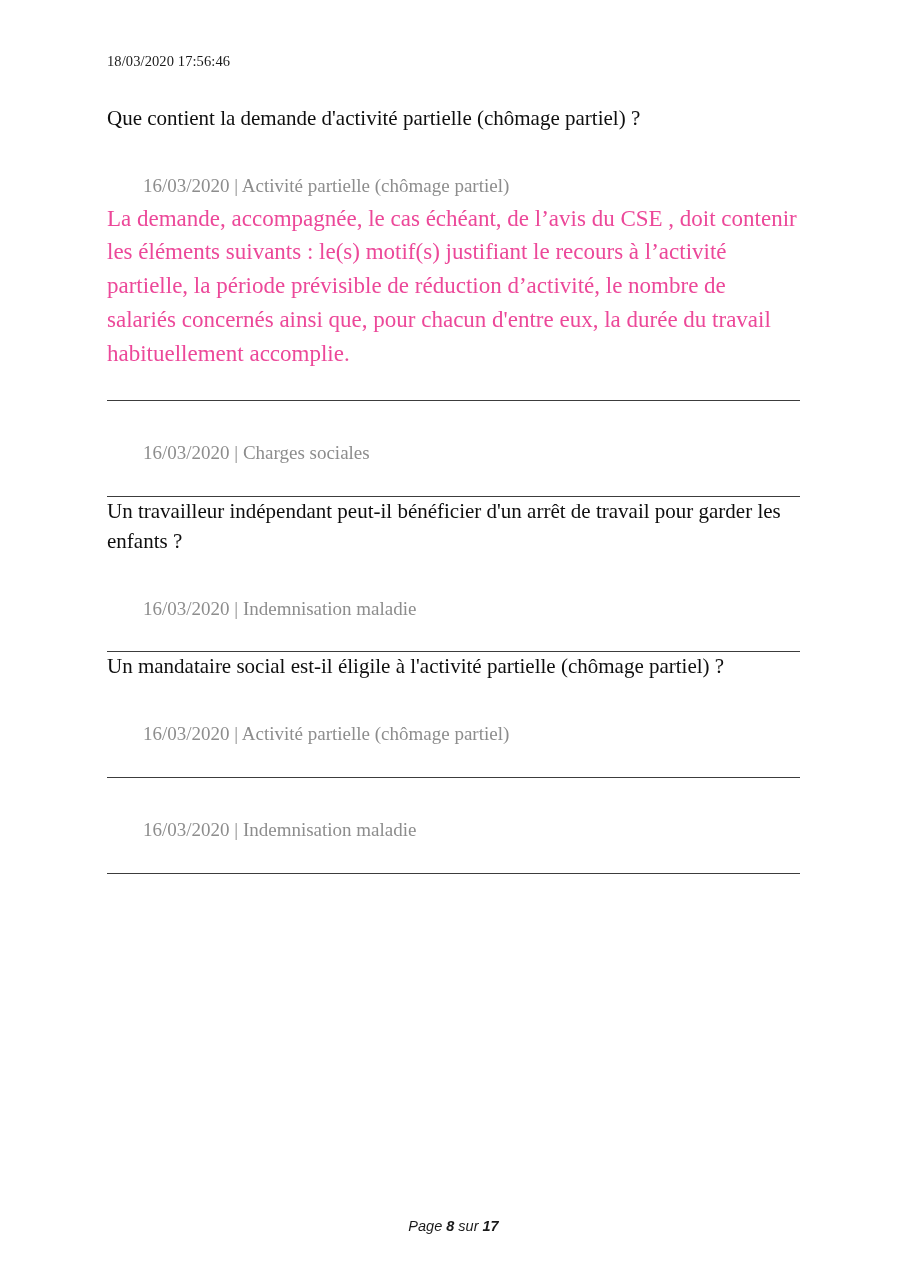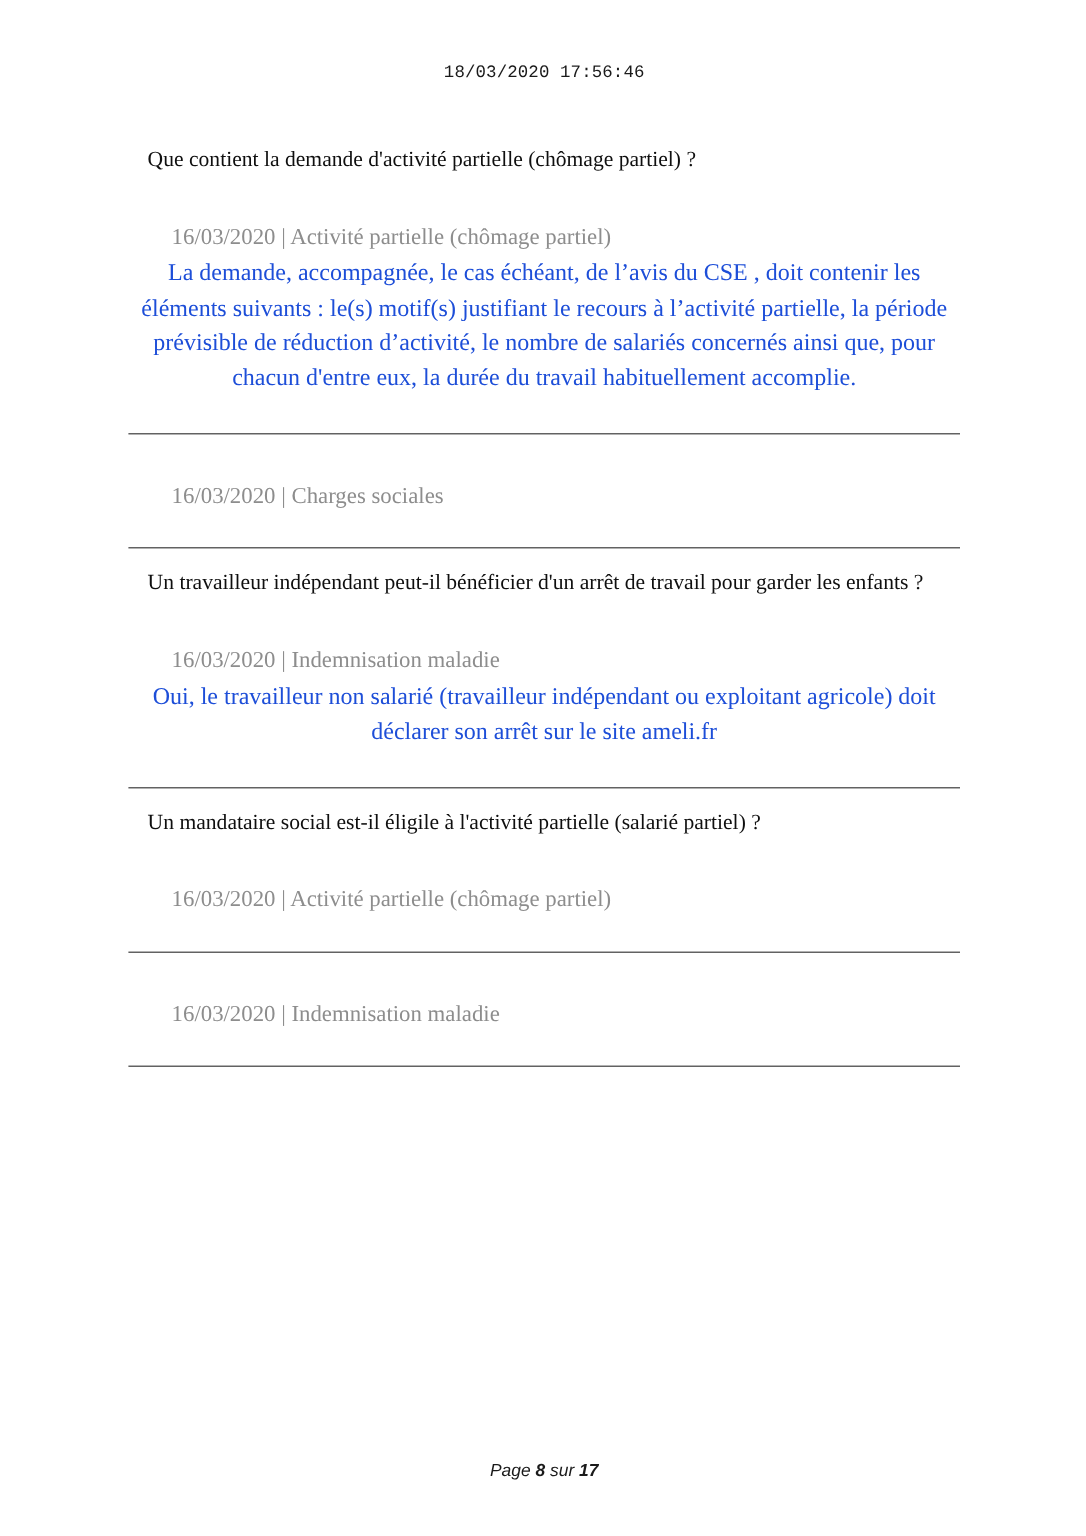--- a/index.html
+++ b/index.html
@@ -18,69 +18,68 @@
     box-sizing: border-box;
     overflow: hidden;
   }
 
   
   .page-header {
     position: absolute;
     top: 53px;
     left: 107px;
     width: 693px;
-    text-align: center;
-    font-family: Liberation Mono, monospace;
+    text-align: left;
+    font-family: Liberation Serif, serif;
     font-size: 14.5px;
     line-height: 1.2;
     color: #1a1a1a;
     letter-spacing: 0.1px;
   }
 
   
   .content {
     position: absolute;
     top: 104px;
     left: 107px;
     width: 693px;
   }
 
   .faq-block {
     padding-bottom: 0;
   }
 
   .faq-question {
     font-family: "Liberation Serif", serif;
-    font-size: 18px;
+    font-size: 21px;
     line-height: 1.42;
     color: #0f0f0f;
-    margin: 16px;
+    margin: 0;
     padding: 0;
     font-weight: 400;
   }
 
   .faq-meta {
     font-family: "Liberation Serif", serif;
     font-size: 19px;
     line-height: 1.3;
     color: #8d8d8d;
     margin: 0;
     padding-left: 36px;
     margin-top: 40px;
   }
 
   .faq-answer {
     font-family: "Liberation Serif", serif;
-    font-size: 20px;
+    font-size: 23px;
     line-height: 1.47;
-    color: #1d4ed8;
+    color: #ec4899;
     margin: 0;
     padding: 0;
     margin-top: 3px;
-    text-align: center;
   }
 
   .faq-separator {
     border: none;
     border-top: 1.6px solid #3c3c3c;
     margin: 0;
     padding: 0;
     width: 100%;
     height: 0;
   }
@@ -123,28 +122,27 @@
     <div class="faq-block">
       <p class="faq-meta"><span>16/03/2020</span> <span>|</span> <span>Charges sociales</span></p>
     </div>
     <div class="sep-wrap">
       <hr class="faq-separator">
     </div>
 
     <div class="faq-block">
       <p class="faq-question">Un travailleur indépendant peut-il bénéficier d'un arrêt de travail pour garder les enfants ?</p>
       <p class="faq-meta"><span>16/03/2020</span> <span>|</span> <span>Indemnisation maladie</span></p>
-      <p class="faq-answer">Oui, le travailleur non salarié (travailleur indépendant ou exploitant agricole) doit déclarer son arrêt sur le site ameli.fr</p>
     </div>
     <div class="sep-wrap">
       <hr class="faq-separator">
     </div>
 
     <div class="faq-block">
-      <p class="faq-question">Un mandataire social est-il éligile à l'activité partielle (salarié partiel) ?</p>
+      <p class="faq-question">Un mandataire social est-il éligile à l'activité partielle (chômage partiel) ?</p>
       <p class="faq-meta"><span>16/03/2020</span> <span>|</span> <span>Activité partielle (chômage partiel)</span></p>
     </div>
     <div class="sep-wrap">
       <hr class="faq-separator">
     </div>
 
     <div class="faq-block">
       <p class="faq-meta"><span>16/03/2020</span> <span>|</span> <span>Indemnisation maladie</span></p>
     </div>
     <div class="sep-wrap">

